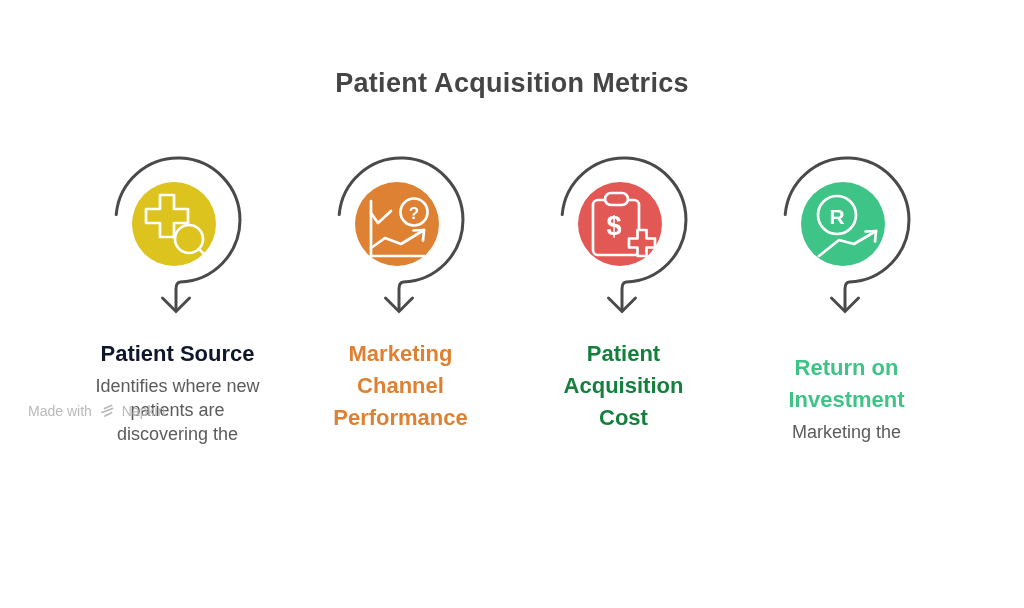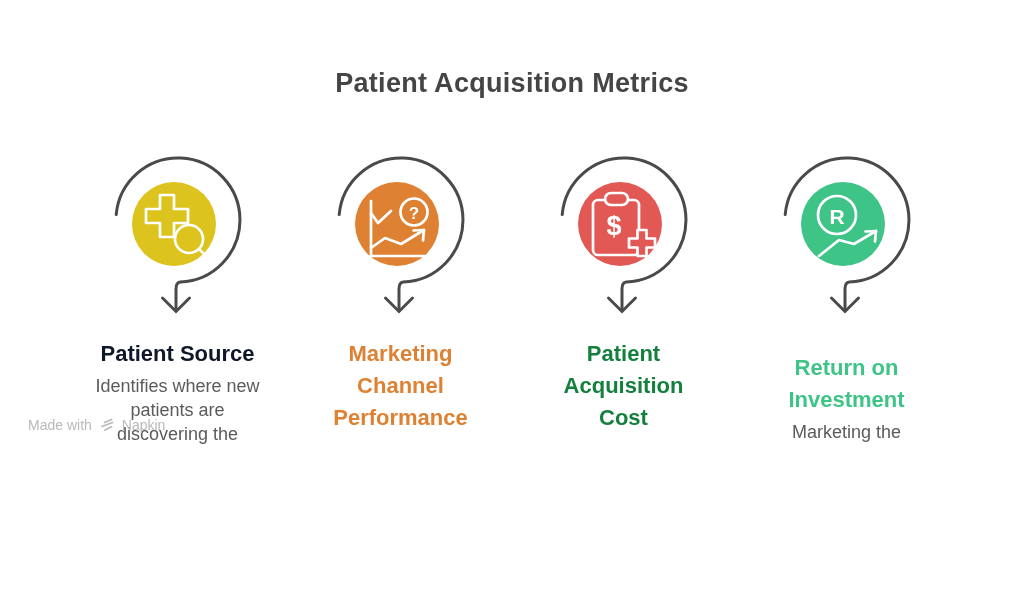--- a/index.html
+++ b/index.html
@@ -39,21 +39,21 @@
   }
   .col:nth-child(1) .metric-heading { color:#0f172a; }
   .col:nth-child(2) .metric-heading { color:#de8133; }
   .col:nth-child(3) .metric-heading { color:#15803d; }
   .col:nth-child(4) .metric-heading { color:#3ec487;margin-top:28px; }
   .metric-desc {
     margin-top:4px; font-size:18px; line-height:24px;
     color:#5b5b5b; white-space:pre-line;
   }
   .watermark {
-    position:absolute; left:28px; bottom:16px;
+    position:absolute; left:28px; bottom:30px;
     display:flex; align-items:center; gap:7px;
     font-size:14px; color:#b9b9b9;
   }
 </style>
 </head>
 <body>
 
 <div id="canvas">
 
   <div class="page-title">Patient Acquisition Metrics</div>

